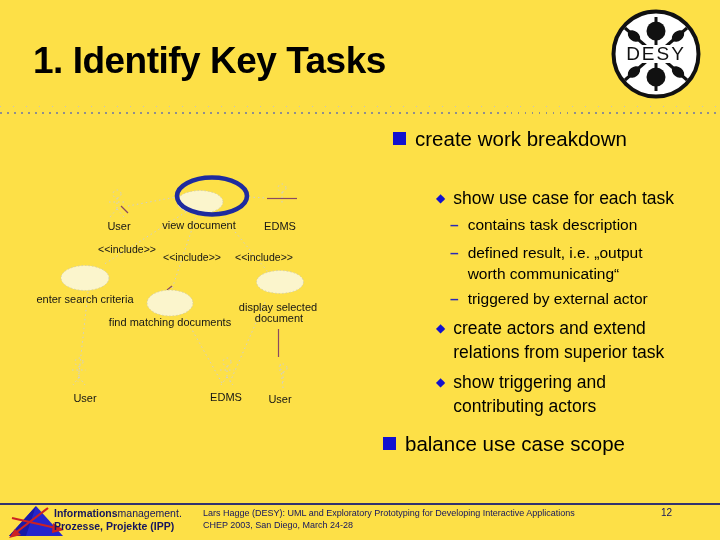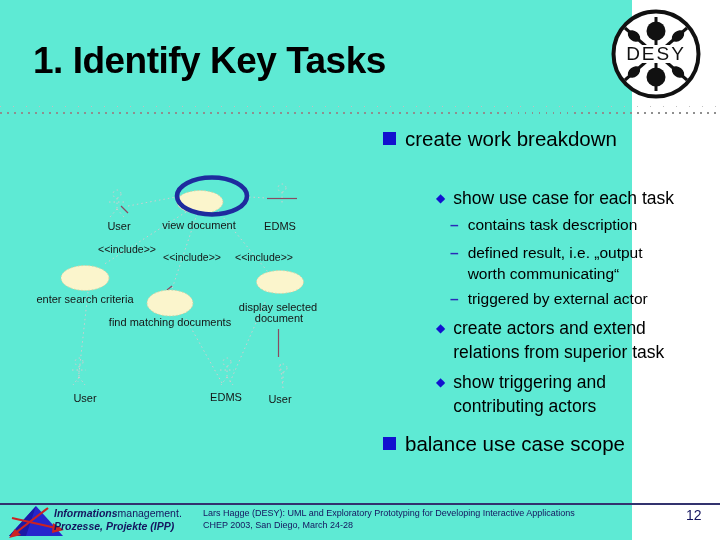--- a/index.html
+++ b/index.html
@@ -1,17 +1,17 @@
 <!DOCTYPE html>
 <html><head>
 <meta charset="utf-8">
 <style>
   html,body{margin:0;padding:0;background:#fff;}
   body{width:720px;height:540px;overflow:hidden;font-family:"Liberation Sans",sans-serif;}
-  .slide{position:relative;width:632px;height:540px;background:#5eead4;}
+  .slide{position:relative;width:720px;height:540px;background:#fde047;}
 
   .title{position:absolute;left:33px;top:40px;font-size:37px;font-weight:bold;color:#000;letter-spacing:-0.5px;white-space:nowrap;}
 
   .dotrow1{position:absolute;left:0;top:106px;width:720px;height:1px;
     background:repeating-linear-gradient(to right,#c2c2c2 0 1px,transparent 1px 13px);}
   .dotrow2{position:absolute;left:0;top:112px;width:720px;height:2px;
     background:repeating-linear-gradient(to right,#8f8f8f 0 1.5px,transparent 1.5px 7px);}
 
   .desy-logo{position:absolute;left:609px;top:8px;}
   .diagram{position:absolute;left:20px;top:162px;}
@@ -27,23 +27,23 @@
   .uc{fill:#fbf5cc;stroke:#d6cfa2;stroke-width:1;stroke-dasharray:1.5 2;}
   .ring{fill:none;stroke:#1e2b9e;stroke-width:4.6;}
   .lbl{font-size:11px;fill:#151515;}
   .inc{font-size:10.5px;fill:#151515;}
   .faint{stroke:#cfcfcf;stroke-width:1;fill:none;stroke-dasharray:1.5 3;}
   .maroon{stroke:#8a4a62;stroke-width:1.2;fill:none;}
 
   .footer-line{position:absolute;left:0;top:503px;width:720px;height:1.5px;background:#32326e;}
   .ipp-logo{position:absolute;left:6px;top:505px;}
   .org{position:absolute;left:54px;top:507px;font-size:10.5px;line-height:13px;color:#14145e;}
-  .org .b{font-weight:bold;font-style:italic;}
+  .org .b{font-weight:bold;}
   .credit{position:absolute;left:203px;top:508px;font-size:9px;line-height:11.5px;color:#14145e;}
-  .pagenum{position:absolute;left:686px;top:507px;font-size:14px;color:#14145e;}
+  .pagenum{position:absolute;left:661px;top:507px;font-size:10px;color:#14145e;}
 </style>
 </head>
 <body>
 
 <div class="slide">
 
   <div class="title">1. Identify Key Tasks</div>
 
   <svg class="desy-logo" width="94" height="92" viewBox="0 0 94 92">
     <circle cx="47" cy="46" r="42.5" fill="#ffffff" stroke="#111" stroke-width="4"></circle>
@@ -129,21 +129,21 @@
     <text class="inc" x="264" y="261" text-anchor="middle">&lt;&lt;include&gt;&gt;</text>
     <text class="lbl" x="85" y="303" text-anchor="middle">enter search criteria</text>
     <text class="lbl" x="170" y="326" text-anchor="middle">find matching documents</text>
     <text class="lbl" x="278" y="311" text-anchor="middle">display selected</text>
     <text class="lbl" x="279" y="322" text-anchor="middle">document</text>
     <text class="lbl" x="85" y="402" text-anchor="middle">User</text>
     <text class="lbl" x="226" y="401" text-anchor="middle">EDMS</text>
     <text class="lbl" x="280" y="403" text-anchor="middle">User</text>
   </svg>
 
-  <div class="row l1" style="top:125px;left:383px;width:300px;">
+  <div class="row l1" style="top:125px;left:393px;width:300px;">
     <span class="sq"></span>
     <div>
       <div>create work breakdown</div>
     </div>
   </div>
 
   <div class="row l2" style="top:186px;left:436px;width:270px;">
     <span class="dm">◆</span>
     <div>show use case for each task</div>
   </div>

